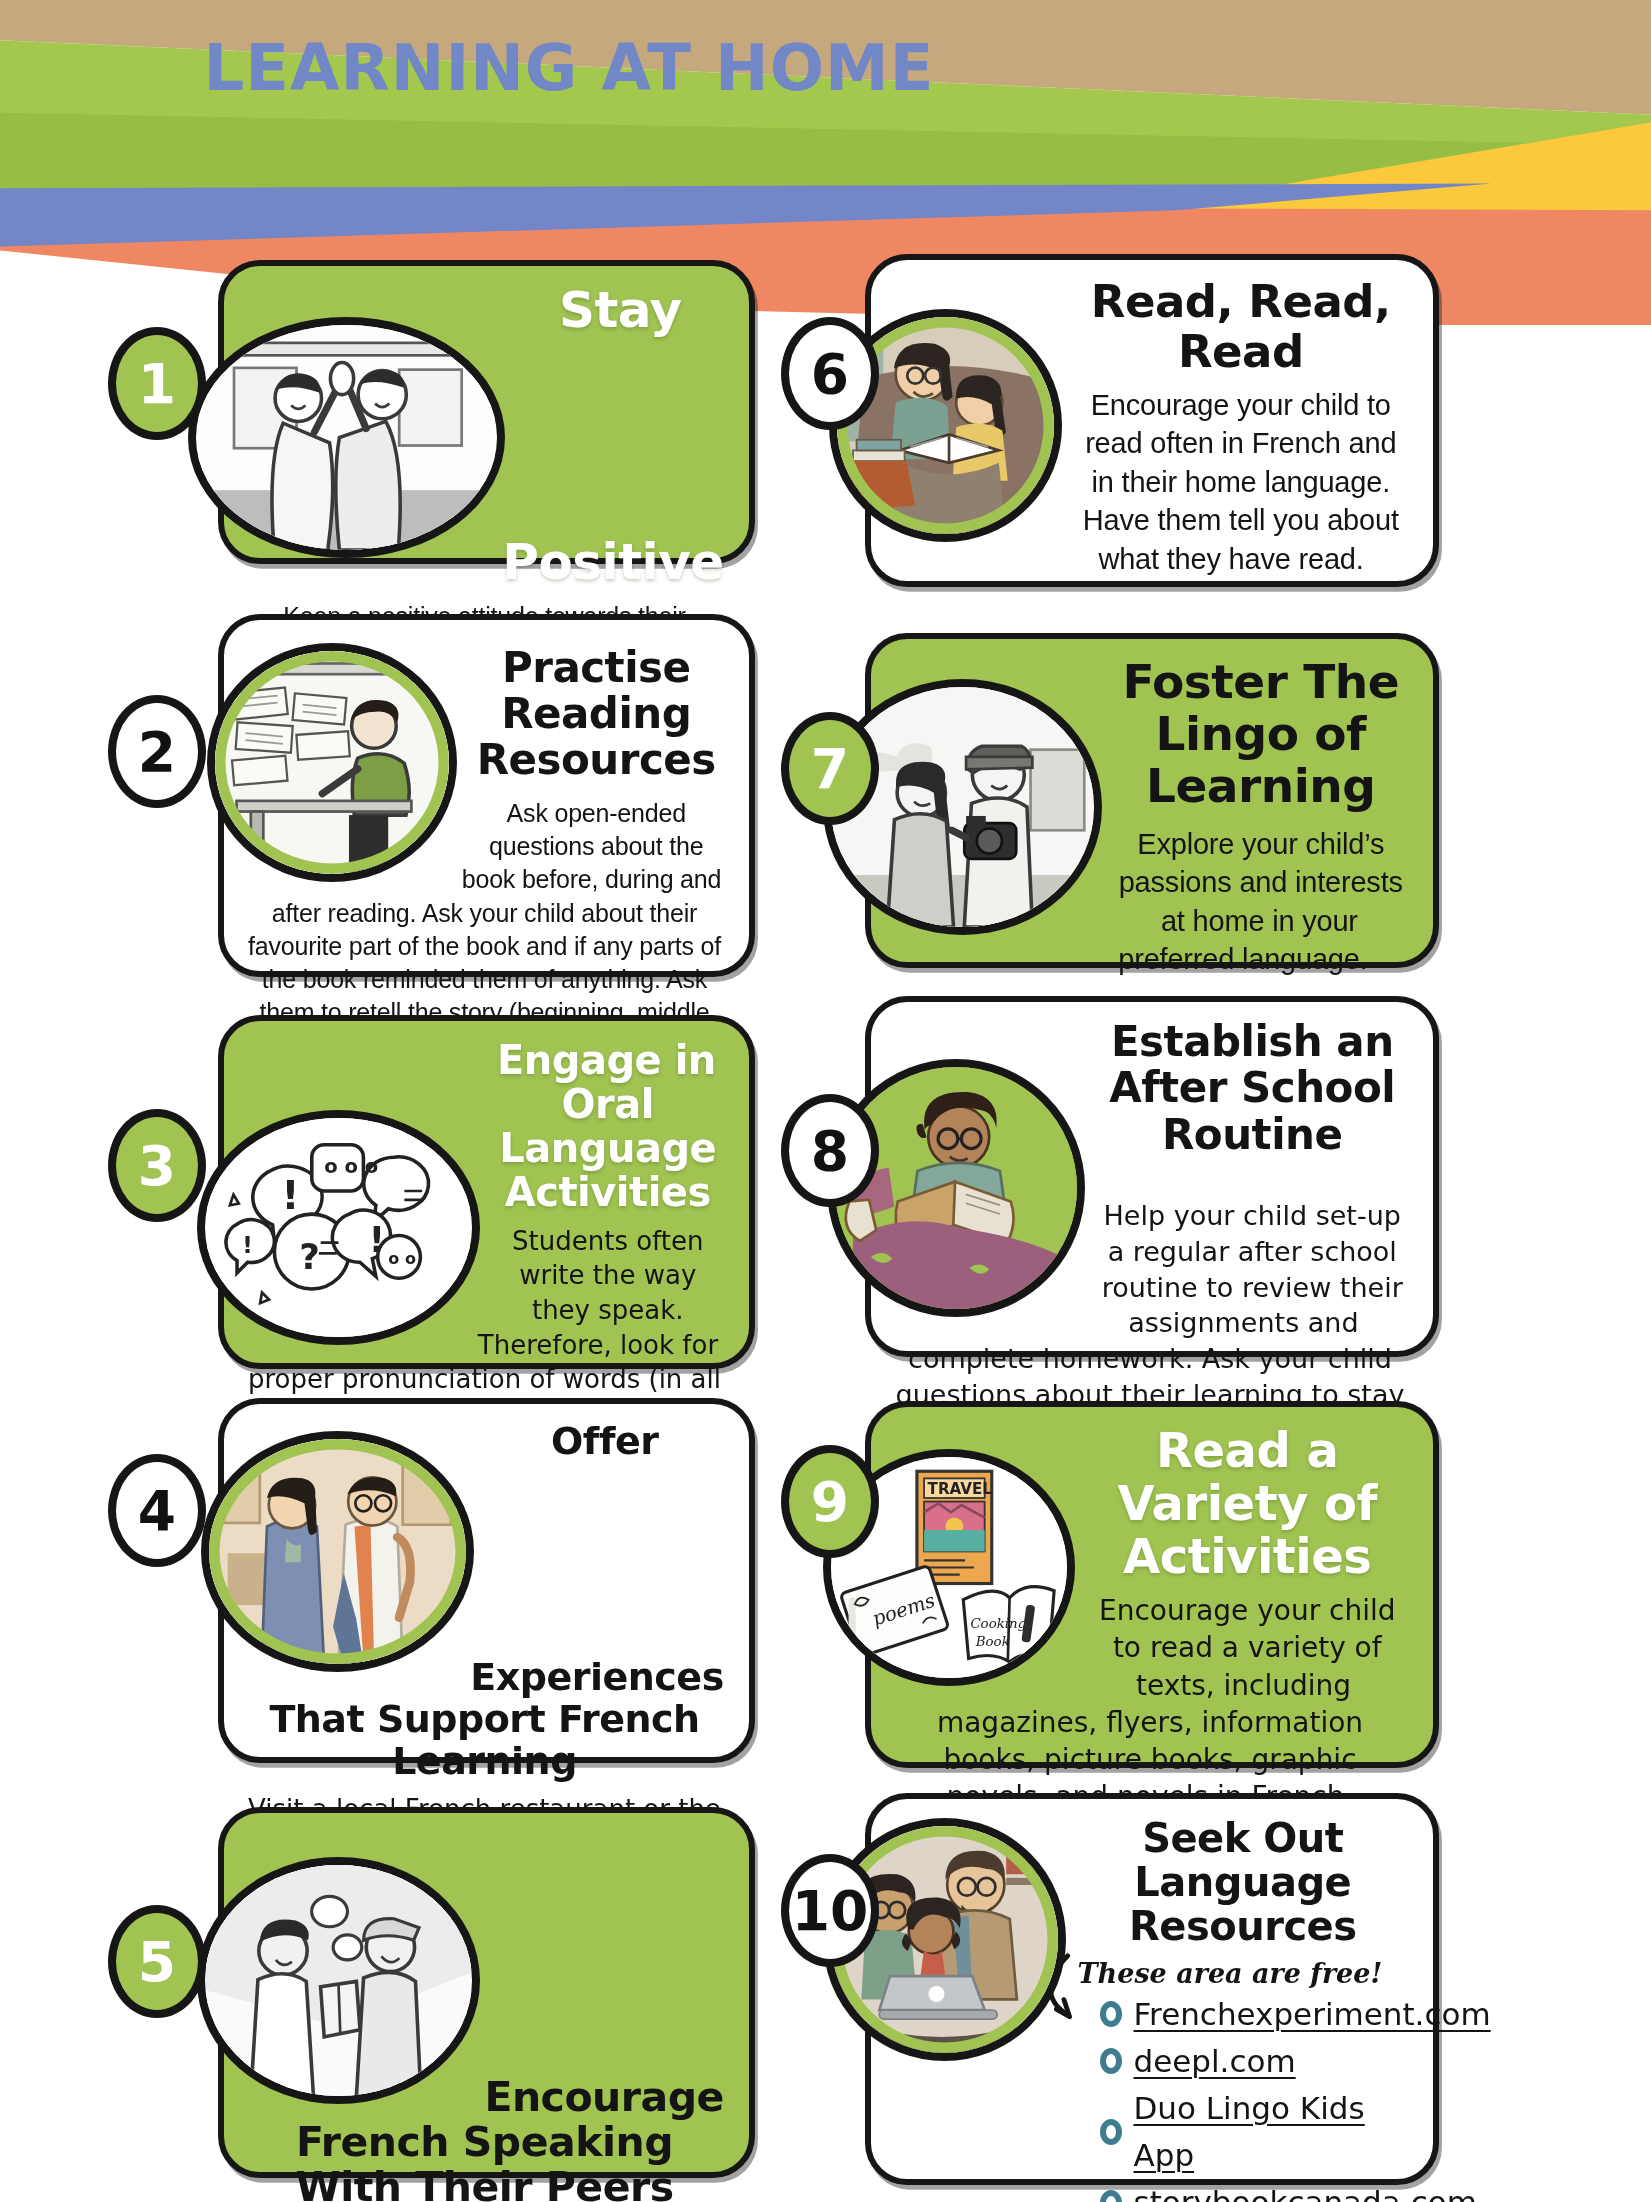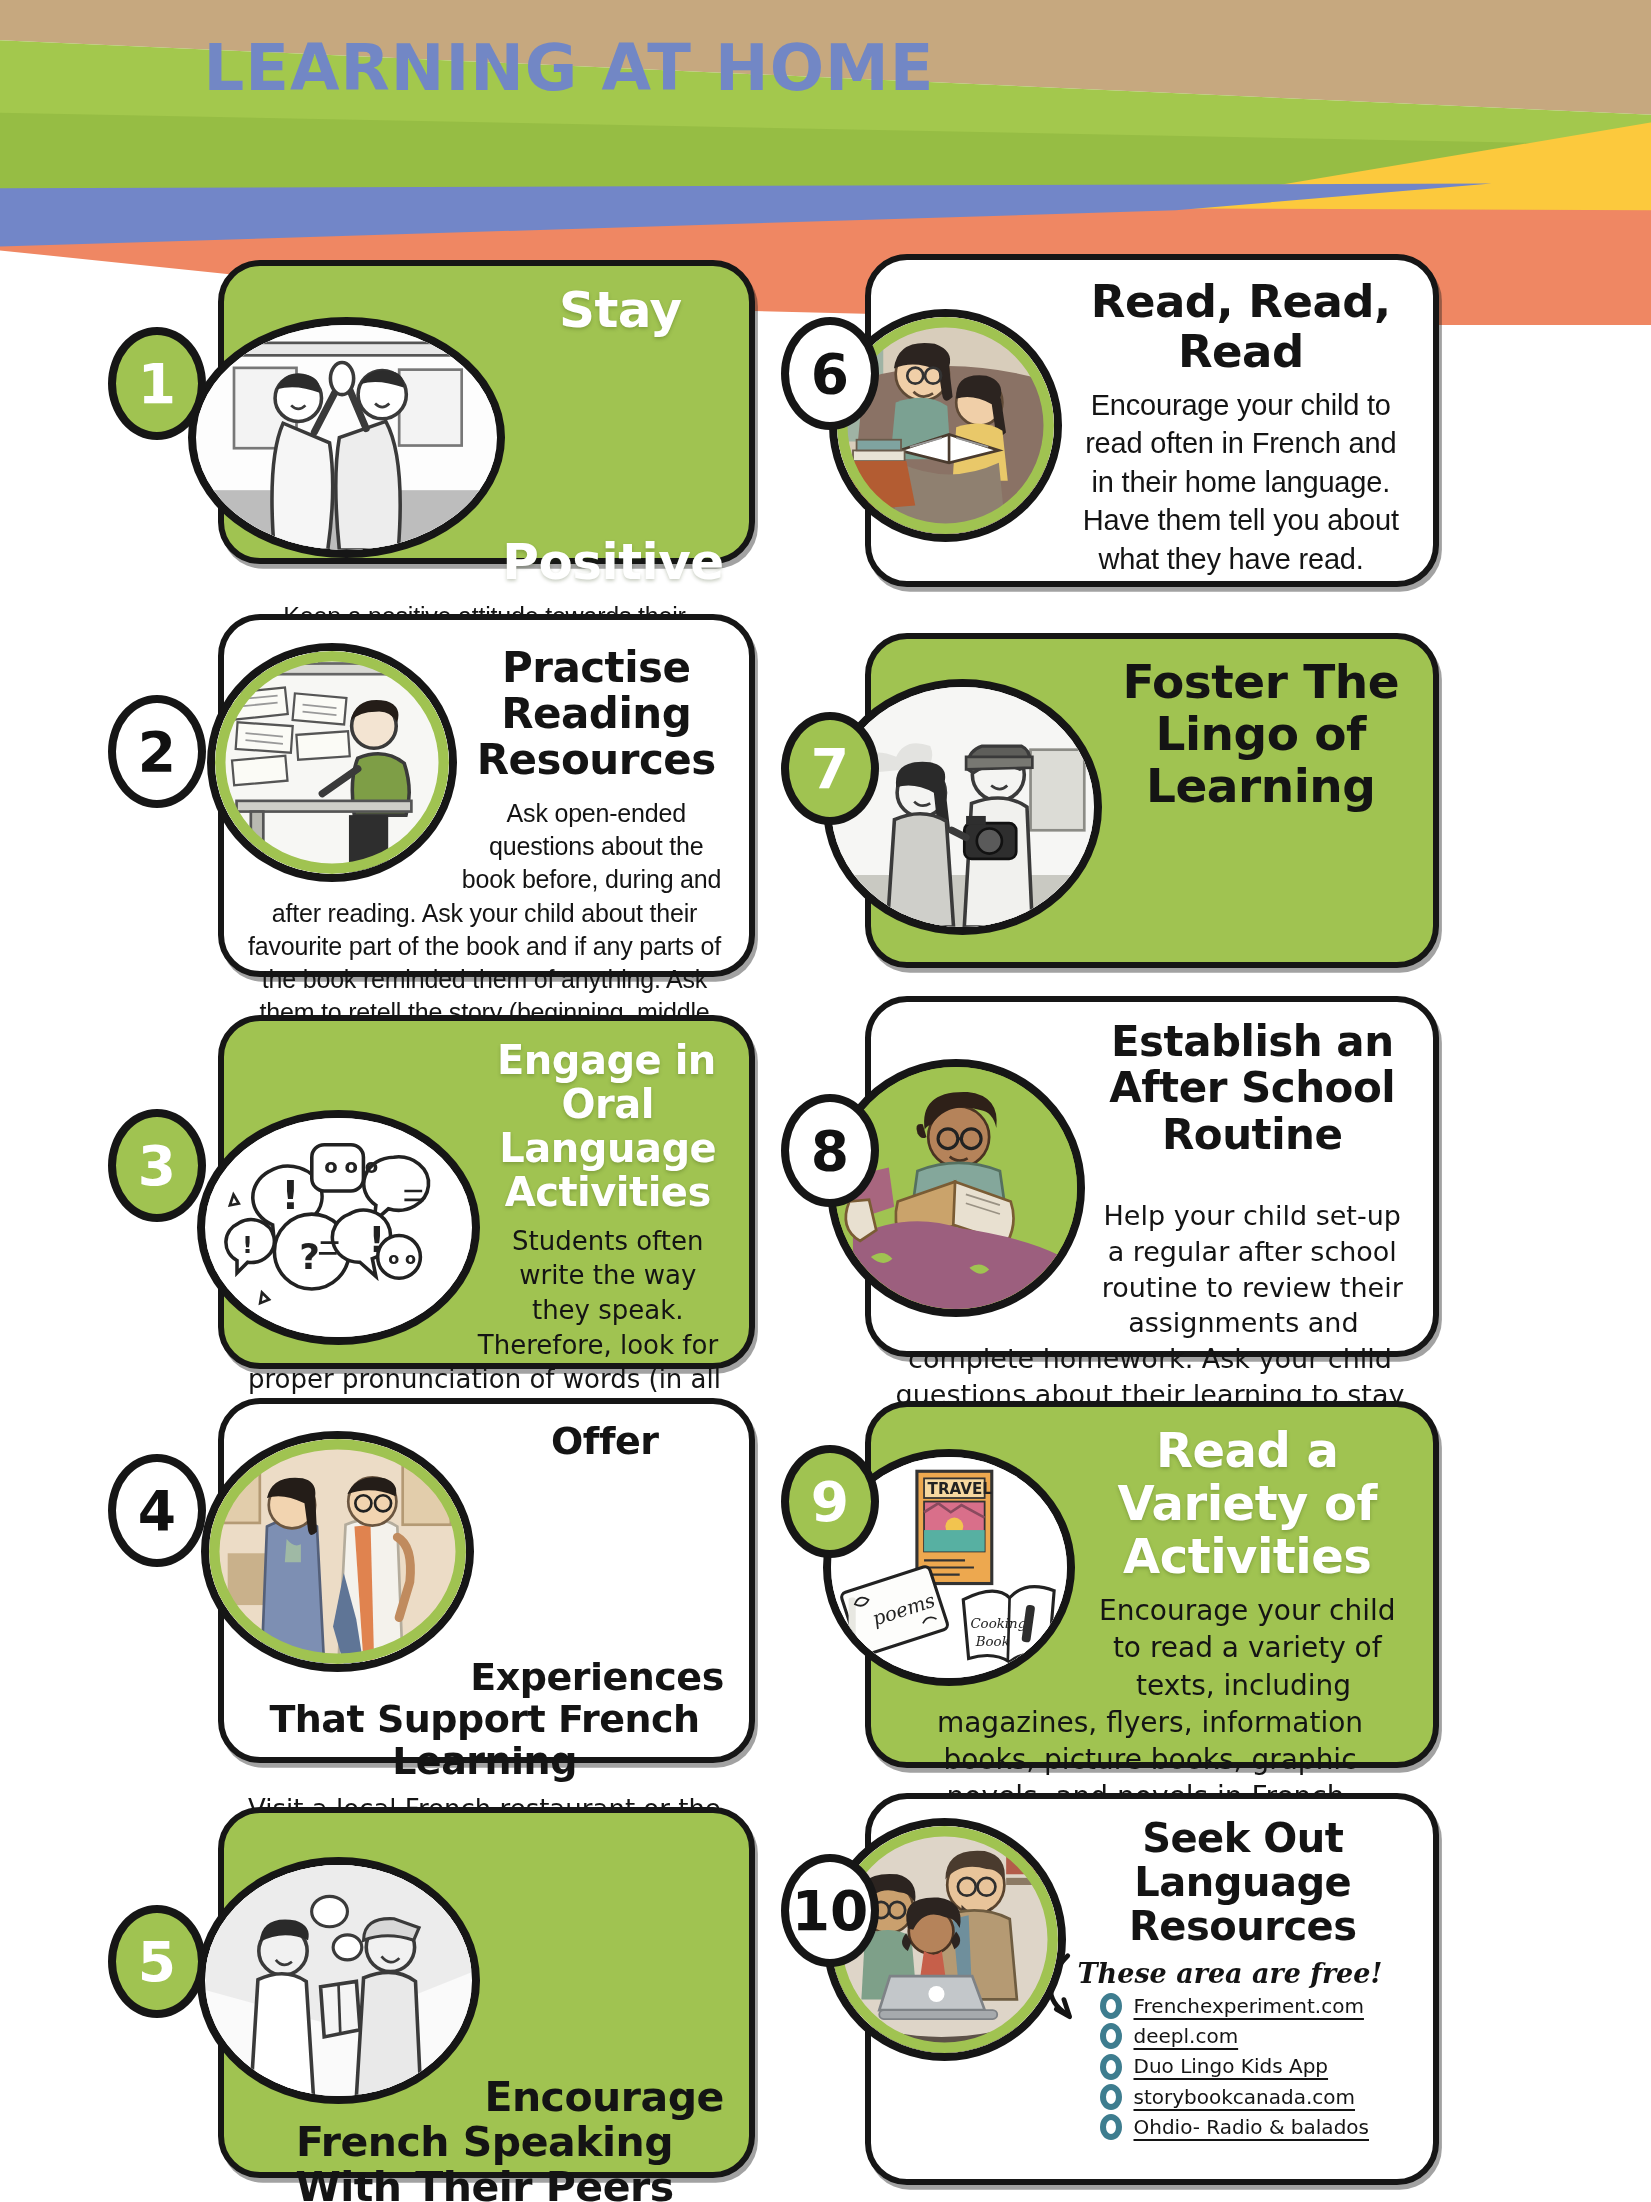--- a/index.html
+++ b/index.html
@@ -59,21 +59,21 @@
   .c9{left:865px;top:1401px;width:574px;height:367px;} .c9 .badge{top:38px;}
   .c9 .figure{width:252px;height:237px;margin-top:29px;margin-left:-69px;} .c9 .title{font-size:48px;} .c9 .body{font-size:28px;margin-top:7.6px;}
   .c10{left:865px;top:1793px;width:574px;height:392px;} .c10 .badge{top:55px;}
   .c10 .figure{width:243px;height:243px;margin-top:5.7px;margin-left:-69px;} .c10 .title{font-size:40px;}
 
   
   .free-note{font-family:"DejaVu Serif",serif;font-style:italic;font-weight:bold;
     font-size:27px;color:#141414;margin:9.6px 0 0 182px;}
   .arrow-wrap{position:absolute;left:164px;top:151px;}
   .resources{list-style:none;margin:1.9px 0 0 208px;padding:0;}
-  .resources li{display:flex;align-items:center;gap:11.5px;font-size:20px;line-height:1.52;color:#141414;}
+  .resources li{display:flex;align-items:center;gap:11.5px;font-size:31px;line-height:1.52;color:#141414;}
   .ring-bullet{width:22px;height:26px;border:6.7px solid #3e7d8f;border-radius:50%;flex:none;box-sizing:border-box;}
   .link{text-decoration:underline;text-decoration-thickness:1.9px;text-underline-offset:4.8px;}
 </style>
 </head>
 <body>
 
 <div class="page">
 
   <svg class="banner" viewBox="0 0 1728 340" preserveAspectRatio="none">
     <polygon points="0,0 1728,0 1728,120 0,42" fill="#c6a87f"></polygon>
@@ -284,20 +284,21 @@
         <path d="M150 78 l74 0 l0 12 l-74 2z" fill="#787872" stroke="#3a3a3a" stroke-width="3"></path>
         <path d="M178 110 q10 8 18 0" stroke="#3a3a3a" stroke-width="3" fill="none"></path>
         <path d="M156 130 q36 -14 62 4 l6 134 l-76 0z" fill="#f1f1ee" stroke="#3a3a3a" stroke-width="4"></path>
         <rect x="148" y="152" width="58" height="40" rx="8" fill="#2e2e2e" stroke="#111" stroke-width="3"></rect>
         <circle cx="176" cy="172" r="14" fill="#5a5a5a" stroke="#111" stroke-width="3"></circle>
         <rect x="150" y="144" width="22" height="10" fill="#2e2e2e"></rect>
         <path d="M134 160 l16 8" stroke="#3a3a3a" stroke-width="8" stroke-linecap="round"></path>
       </svg>
     </div>
     <h2 class="title">Foster The Lingo of Learning</h2>
+    <p class="body font-a">Explore  your child’s passions and interests at home in your preferred language.</p>
   </div>
 
   <div class="card white col-r c8">
     <div class="badge white">8</div>
     <div class="figure">
       <svg viewBox="0 0 270 270">
         <rect width="270" height="270" fill="#a0c351"></rect>
         <path d="M26 120 q-20 30 10 46 l30 -10 l-6 -44z" fill="#a8667f"></path>
         <circle cx="138" cy="78" r="34" fill="#b5835a" stroke="#4a3322" stroke-width="3"></circle>
         <path d="M100 70 q-6 -44 48 -42 q36 4 32 40 q-4 -18 -18 -20 q-36 -10 -54 16 q-6 2 -8 6z" fill="#2e2018"></path>

